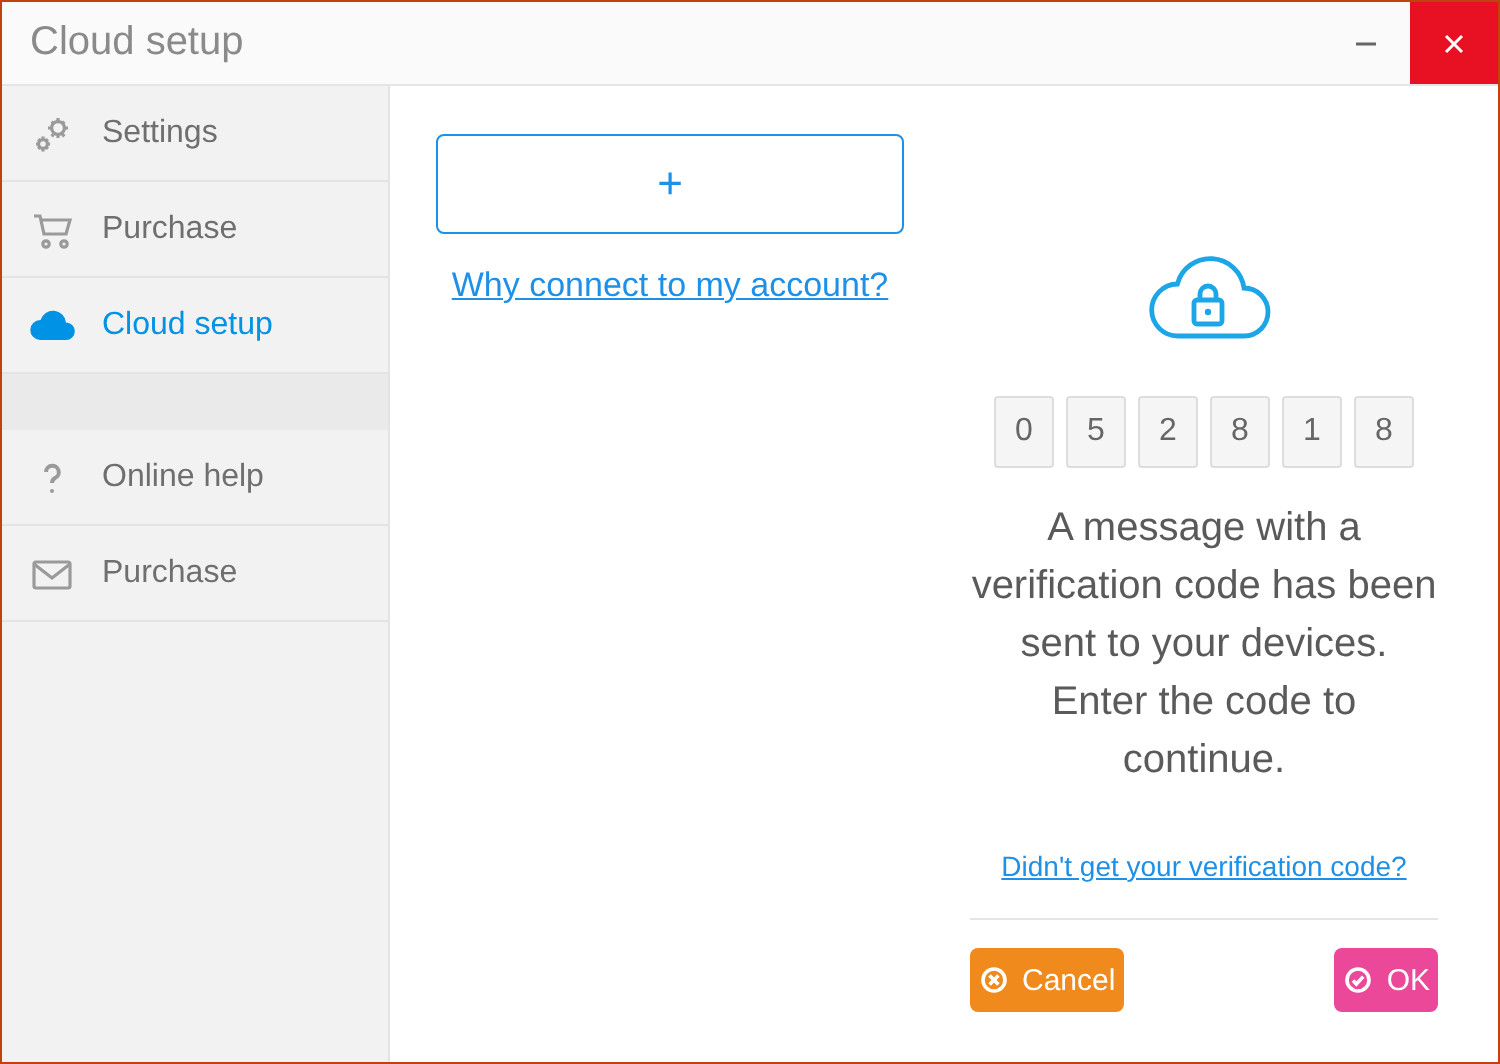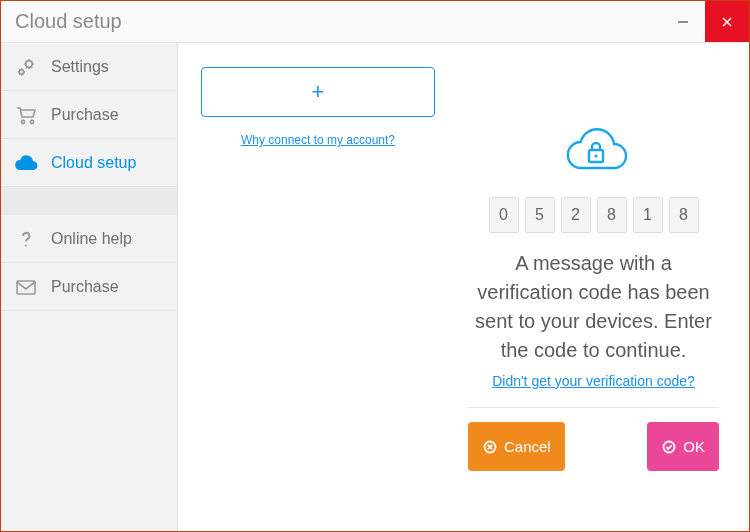--- a/index.html
+++ b/index.html
@@ -7,42 +7,42 @@
   .window { width: 750px; height: 532px; border: 1px solid #c2410c; background: #fff; display: flex; flex-direction: column; }
   .titlebar { height: 42px; display: flex; align-items: center; justify-content: space-between; border-bottom: 1px solid #e5e5e5; background: #fafafa; }
   .titlebar .title { font-size: 20px; color: #8a8a8a; padding-left: 14px; font-weight: 400; }
   .titlebar .controls { display: flex; align-items: stretch; height: 100%; }
   .win-btn { width: 44px; display: flex; align-items: center; justify-content: center; cursor: pointer; }
   .win-btn.minimize { color: #555; }
   .win-btn.close { background: #e81123; color: #fff; }
   .win-btn.close svg, .win-btn.minimize svg { display:block; }
 
   .body { flex: 1; display: flex; min-height: 0; }
-  .sidebar { width: 177px; background: #f2f2f2; border-right: 1px solid #e3e3e3; display: flex; flex-direction: column; }
+  .sidebar { width: 194px; background: #f2f2f2; border-right: 1px solid #e3e3e3; display: flex; flex-direction: column; }
   .sidebar-item { height: 48px; display: flex; align-items: center; gap: 12px; padding-left: 12px; border-bottom: 1px solid #e3e3e3; color: #6f6f6f; font-size: 16px; cursor: pointer; }
   .sidebar-item .icon { width: 26px; height: 26px; display:flex; align-items:center; justify-content:center; color:#9a9a9a; }
   .sidebar-item.active { color: #0092e4; }
   .sidebar-item.active .icon { color: #0092e4; }
   .sidebar-divider { height: 14px; background: #eaeaea; }
 
   .main { flex: 1; display: flex; }
   .left-pane { width: 280px; padding: 24px 18px; display:flex; flex-direction:column; align-items:center; }
   .new-conn-btn { width: 234px; height: 50px; border: 1.5px solid #1e90e8; border-radius: 4px; display:flex; align-items:center; justify-content:center; gap:12px; color:#1e90e8; font-size:18px; cursor:pointer; background:#fff; }
   .new-conn-btn .plus { font-size: 22px; font-weight: 400; line-height: 1; }
-  .why-link { margin-top: 16px; color:#1e90e8; font-size:12px; text-decoration: underline; cursor:pointer; }
+  .why-link { margin-top: 16px; color:#1e90e8; font-size:17px; text-decoration: underline; cursor:pointer; }
 
   .right-pane { flex:1; padding: 24px 30px 20px 10px; display:flex; flex-direction:column; align-items:center; }
   .cloud-icon { color:#1ca6e8; margin-top: 56px; }
   .code-row { display:flex; gap:6px; margin-top: 20px; }
   .code-cell { width: 30px; height: 36px; background:#f5f5f5; border:1px solid #ddd; border-radius:2px; display:flex; align-items:center; justify-content:center; color:#666; font-size:16px; }
   .msg { margin-top: 16px; color:#5a5a5a; font-size:20px; text-align:center; line-height:1.45; max-width: 240px; }
-  .resend-link { margin-top: 8px; color:#1e90e8; font-size:14px; text-decoration:underline; cursor:pointer; }
+  .resend-link { margin-top: 30px; color:#1e90e8; font-size:14px; text-decoration:underline; cursor:pointer; }
   .divider { width: 100%; max-width: 268px; border-top:1px solid #e5e5e5; margin-top: 18px; }
   .btn-row { width:100%; max-width:268px; display:flex; justify-content:space-between; margin-top: 14px; }
-  .btn { height: 49px; border-radius:4px; display:flex; align-items:center; justify-content:center; gap:6px; color:#fff; font-size:15px; cursor:pointer; padding: 0 14px; }
+  .btn { height: 32px; border-radius:4px; display:flex; align-items:center; justify-content:center; gap:6px; color:#fff; font-size:15px; cursor:pointer; padding: 0 4px; }
   .btn.cancel { background:#f08a1d; }
   .btn.ok { background:#ec4899; }
   .btn .ic { width:16px; height:16px; display:flex; align-items:center; justify-content:center; }
 </style>
 </head>
 <body>
 
 <div class="window">
   <div class="titlebar">
     <div class="title">Cloud setup</div>

